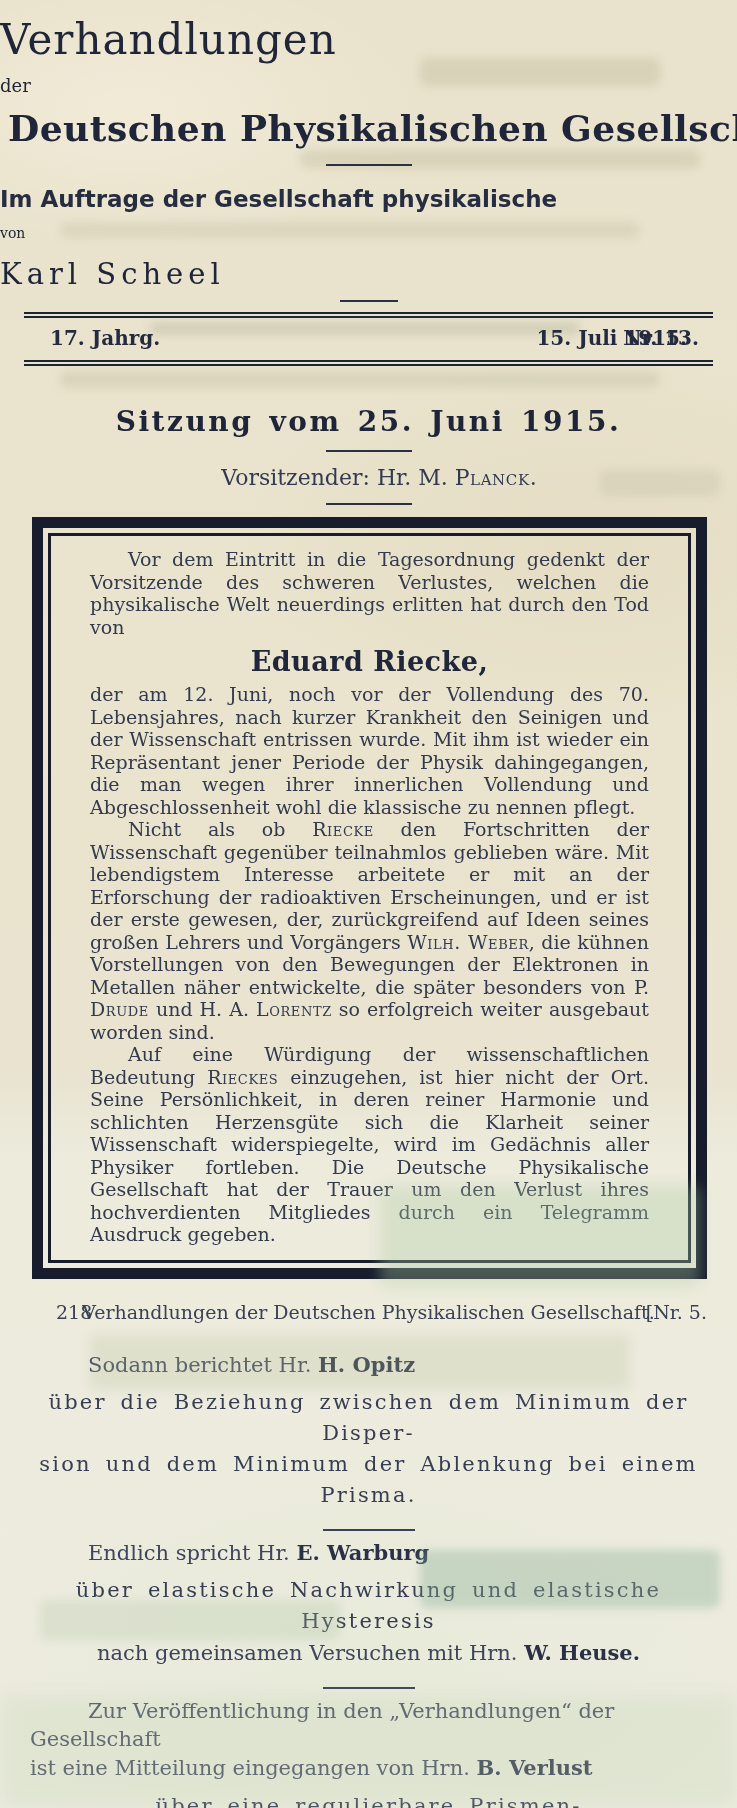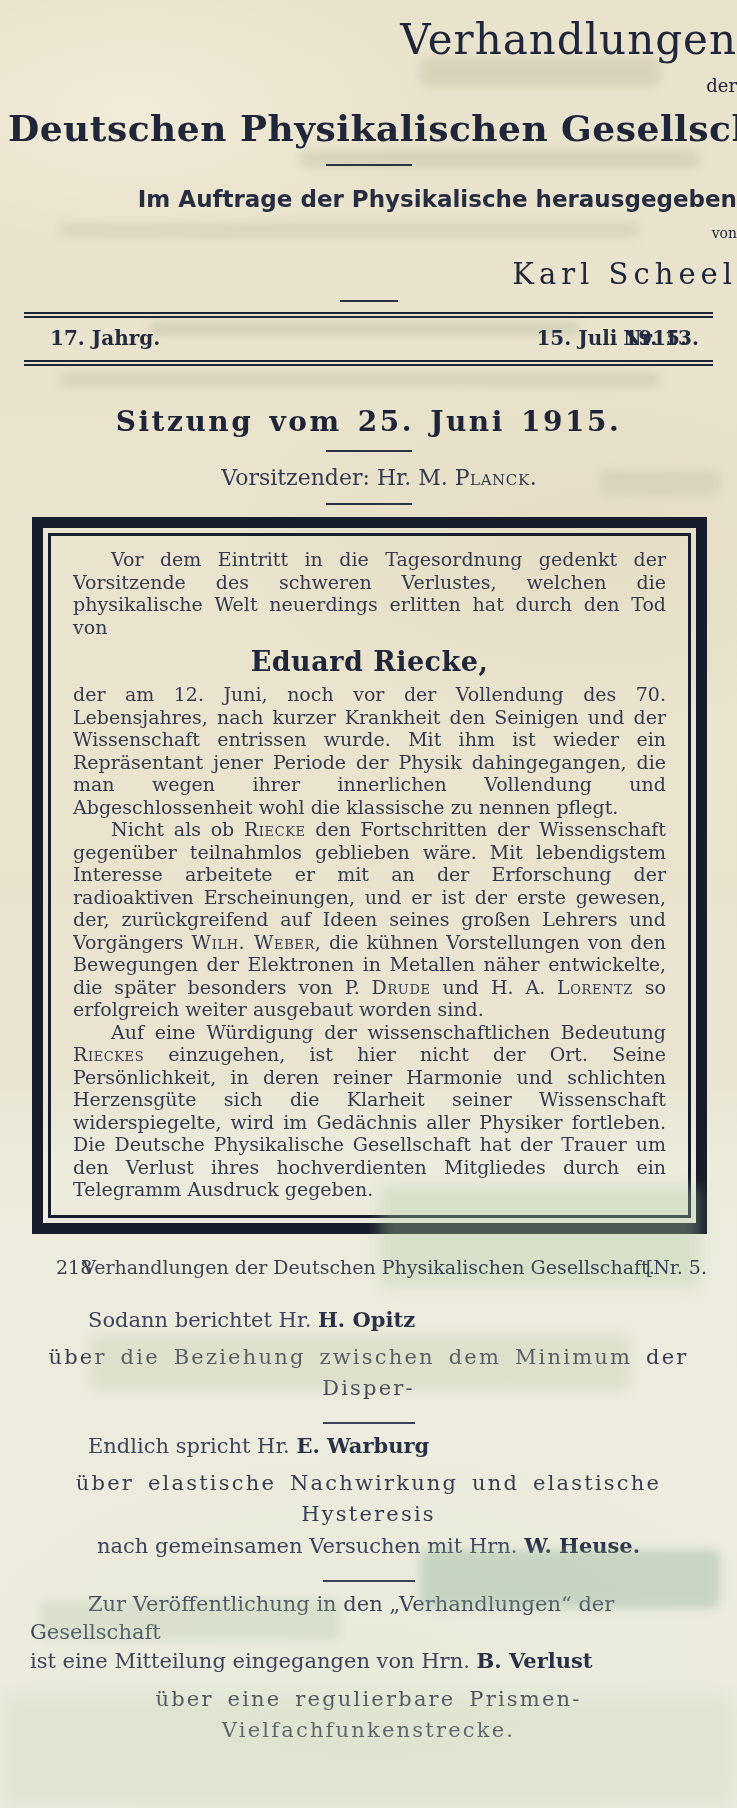--- a/index.html
+++ b/index.html
@@ -23,21 +23,21 @@
   .g4{left:150px;top:322px;width:430px;height:13px;background:rgba(160,170,140,.30);}
   .g5{left:60px;top:372px;width:600px;height:15px;background:rgba(165,170,140,.26);}
   .g6{left:600px;top:470px;width:120px;height:26px;background:rgba(180,178,150,.25);}
   .g7{left:380px;top:1186px;width:320px;height:100px;background:rgba(175,205,165,.34);filter:blur(7px);}
   .g8{left:90px;top:1335px;width:540px;height:55px;background:rgba(180,195,155,.26);filter:blur(6px);}
   .g9{left:420px;top:1550px;width:300px;height:58px;background:rgba(140,175,150,.38);}
   .g10{left:40px;top:1600px;width:300px;height:40px;background:rgba(170,195,160,.26);}
   .g11{left:0;top:1695px;width:737px;height:113px;background:rgba(195,212,180,.28);filter:blur(9px);}
 
   
-  .titlehead{position:relative;text-align:right;padding-top:16px;color:#20263a;}
+  .titlehead{position:relative;text-align:left;padding-top:16px;color:#20263a;}
   .series-title{margin:0;font-size:42px;line-height:48px;font-weight:normal;letter-spacing:1px;}
   .der{margin-top:12px;font-size:18px;line-height:20px;}
   .society-title{margin:10px 8px 0;font-size:36px;line-height:44px;font-weight:bold;letter-spacing:.5px;white-space:nowrap;}
   .rule-short{width:86px;height:2px;background:#2a3145;margin:14px auto 0;}
   .subtitle{margin-top:20px;font-family:"DejaVu Sans","Liberation Sans",sans-serif;
             font-weight:bold;font-size:23px;line-height:26px;color:#272d41;}
   .von{margin-top:12px;font-size:14px;line-height:18px;}
   .editor{margin-top:16px;font-size:29px;line-height:32px;letter-spacing:5px;color:#20263a;}
   .rule-tiny{width:58px;height:2px;background:#2a3145;margin:10px auto 0;}
 
@@ -49,21 +49,21 @@
   .issue-row .date{position:absolute;left:0;right:12px;top:0;text-align:right;}
   .issue-row .nr{position:absolute;right:0;top:0;}
 
   
   .session-heading{margin:40px 0 0;text-align:center;font-size:28px;line-height:32px;
      font-weight:bold;letter-spacing:2.5px;word-spacing:4px;color:#1f2538;}
   .chairman{margin-top:13px;text-align:center;font-size:22px;line-height:26px;color:#323950;padding-left:21px;}
 
   
   .obit-outer{margin:12px 30px 0 32px;border:11px solid #171d2c;}
-  .obit-inner{border:3px solid #171d2c;margin:5px;padding:12px 22px 14px;}
+  .obit-inner{border:3px solid #171d2c;margin:5px;padding:12px 39px 14px;}
   .obit-inner p{margin:0;text-align:justify;font-size:19px;line-height:22.5px;
      color:#333a4e;text-indent:38px;}
   .obit-inner p.noindent{text-indent:0;}
   .obit-name{text-align:center;font-weight:bold;font-size:27px;line-height:32px;
      margin:8px 0 5px;color:#20273b;letter-spacing:.5px;}
 
   
   .page2{margin-top:22px;padding:0 30px;font-size:21px;color:#3d445c;}
   .running-head{position:relative;height:26px;font-size:19px;color:#3a4154;}
   .running-head .pn{position:absolute;left:26px;top:0;}
@@ -98,21 +98,21 @@
   <div class="ghost g8"></div>
   <div class="ghost g9"></div>
   <div class="ghost g10"></div>
   <div class="ghost g11"></div>
 
   <header class="titlehead">
     <h1 class="series-title">Verhandlungen</h1>
     <div class="der">der</div>
     <h2 class="society-title">Deutschen Physikalischen Gesellschaft</h2>
     <div class="rule-short"></div>
-    <div class="subtitle">Im Auftrage der Physikalische herausgegeben</div>
+    <div class="subtitle">Im Auftrage der Gesellschaft physikalische</div>
     <div class="von">von</div>
     <div class="editor">Karl Scheel</div>
     <div class="rule-tiny"></div>
   </header>
 
   <div class="rule-double"></div>
   <div class="issue-row">
     <span class="vol">17. Jahrg.</span>
     <span class="date">15. Juli 1915.</span>
     <span class="nr">Nr. 13.</span>
@@ -137,20 +137,21 @@
   <section class="page2">
 
     <div class="running-head">
       <span class="pn">218</span>
       <span class="rt">Verhandlungen der Deutschen Physikalischen Gesellschaft.</span>
       <span class="ir">[Nr. 5.</span>
     </div>
 
     <p class="para-indent it1"><span class="seg-p">Sodann berichtet Hr. </span><span class="seg-b">H. Opitz</span></p>
     <div class="spaced mt10">über die Beziehung zwischen dem Minimum der Disper-</div>
+    <div class="spaced">sion und dem Minimum der Ablenkung bei einem Prisma.</div>
 
     <div class="rule-sep"></div>
 
     <p class="para-indent it-gap"><span class="seg-p">Endlich spricht Hr. </span><span class="seg-b">E. Warburg</span></p>
     <div class="spaced mt10">über elastische Nachwirkung und elastische Hysteresis</div>
     <div class="center-line"><span class="seg-p">nach gemeinsamen Versuchen mit Hrn. </span><span class="seg-b">W. Heuse.</span></div>
 
     <div class="rule-sep"></div>
 
     <p class="para-indent it-gap">Zur Veröffentlichung in den „Verhandlungen“ der Gesellschaft</p>

